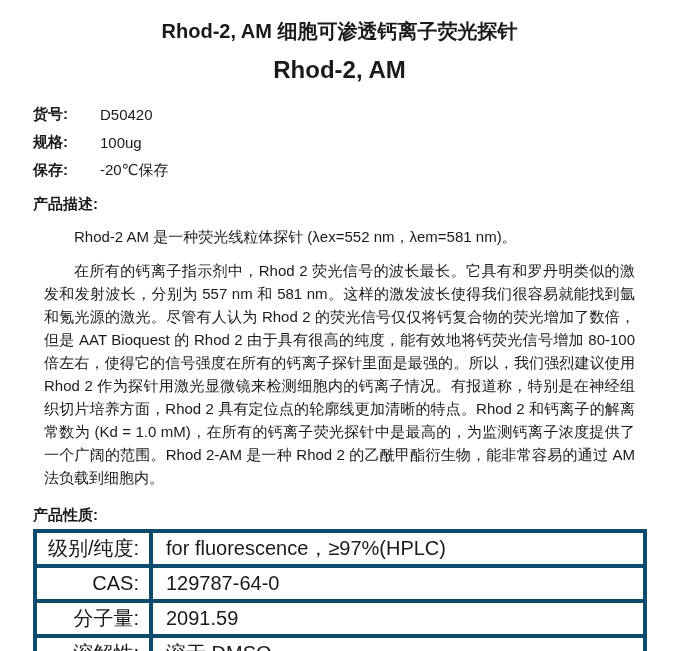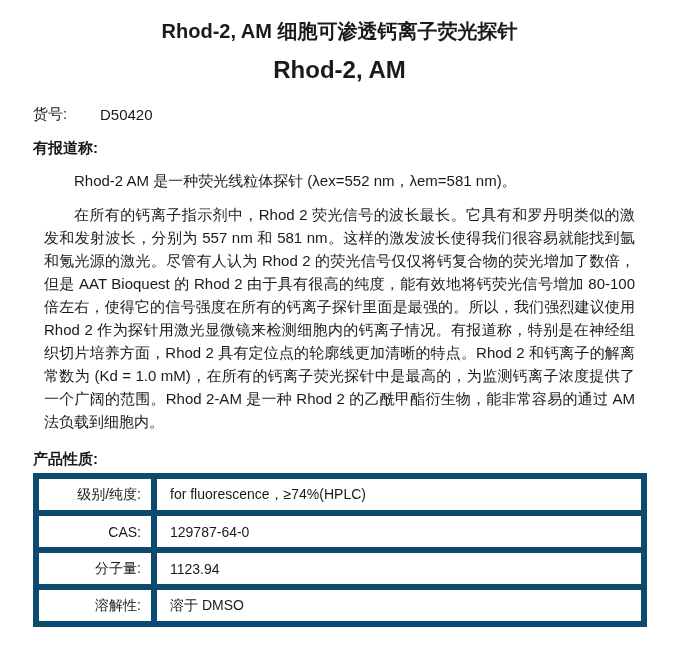--- a/index.html
+++ b/index.html
@@ -37,21 +37,21 @@
   .info-list {
     margin: 0 0 6px 0;
   }
   .info-row {
     display: flex;
     align-items: center;
     height: 28px;
     font-size: 15px;
   }
   .info-label {
-    font-weight: normal;
+    font-weight: bold;
     width: 67px;
     flex: 0 0 67px;
   }
   .info-value {
     flex: 1;
   }
   .section-heading {
     font-size: 15px;
     font-weight: bold;
     margin: 10px 0 7px 0;
@@ -68,23 +68,23 @@
     text-indent: 2em;
     margin: 11px;
   }
   .props-table {
     border-collapse: collapse;
     table-layout: fixed;
     width: 614px;
     margin-top: 4px;
   }
   .props-table td {
-    border: 6px solid #0c4a6e;
+    border: 4px solid #0c4a6e;
     height: 31px;
-    font-size: 14px;
+    font-size: 20px;
     vertical-align: middle;
     overflow: hidden;
     white-space: nowrap;
   }
   td.prop-label {
     width: 102px;
     text-align: right;
     padding: 0 10px 0 0;
   }
   td.prop-value {
@@ -97,42 +97,50 @@
 <div class="page">
 
   <h1 class="doc-title">Rhod-2, AM 细胞可渗透钙离子荧光探针</h1>
   <h2 class="doc-subtitle">Rhod-2, AM</h2>
 
   <div class="info-list">
     <div class="info-row">
       <span class="info-label">货号:</span>
       <span class="info-value">D50420</span>
     </div>
+    <div class="info-row">
+      <span class="info-label">规格:</span>
+      <span class="info-value">100ug</span>
+    </div>
+    <div class="info-row">
+      <span class="info-label">保存:</span>
+      <span class="info-value">-20℃保存</span>
+    </div>
   </div>
 
-  <div class="section-heading">有报道称:</div>
+  <div class="section-heading">产品描述:</div>
 
   <p class="para">Rhod-2 AM 是一种荧光线粒体探针 (λex=552 nm，λem=581 nm)。</p>
   <p class="para">在所有的钙离子指示剂中，Rhod 2 荧光信号的波长最长。它具有和罗丹明类似的激发和发射波长，分别为 557 nm 和 581 nm。这样的激发波长使得我们很容易就能找到氩和氪光源的激光。尽管有人认为 Rhod 2 的荧光信号仅仅将钙复合物的荧光增加了数倍，但是 AAT Bioquest 的 Rhod 2 由于具有很高的纯度，能有效地将钙荧光信号增加 80-100 倍左右，使得它的信号强度在所有的钙离子探针里面是最强的。所以，我们强烈建议使用 Rhod 2 作为探针用激光显微镜来检测细胞内的钙离子情况。有报道称，特别是在神经组织切片培养方面，Rhod 2 具有定位点的轮廓线更加清晰的特点。Rhod 2 和钙离子的解离常数为 (Kd = 1.0 mM)，在所有的钙离子荧光探针中是最高的，为监测钙离子浓度提供了一个广阔的范围。Rhod 2-AM 是一种 Rhod 2 的乙酰甲酯衍生物，能非常容易的通过 AM 法负载到细胞内。</p>
 
   <div class="section-heading props">产品性质:</div>
 
   <table class="props-table">
     <tbody>
       <tr>
         <td class="prop-label">级别/纯度:</td>
-        <td class="prop-value">for fluorescence，≥74%(HPLC)</td>
+        <td class="prop-value">for fluorescence，≥97%(HPLC)</td>
       </tr>
       <tr>
         <td class="prop-label">CAS:</td>
         <td class="prop-value">129787-64-0</td>
       </tr>
       <tr>
         <td class="prop-label">分子量:</td>
-        <td class="prop-value">1123.94</td>
+        <td class="prop-value">2091.59</td>
       </tr>
       <tr>
         <td class="prop-label">溶解性:</td>
         <td class="prop-value">溶于 DMSO</td>
       </tr>
 
     </tbody>
   </table>
 
 </div>

